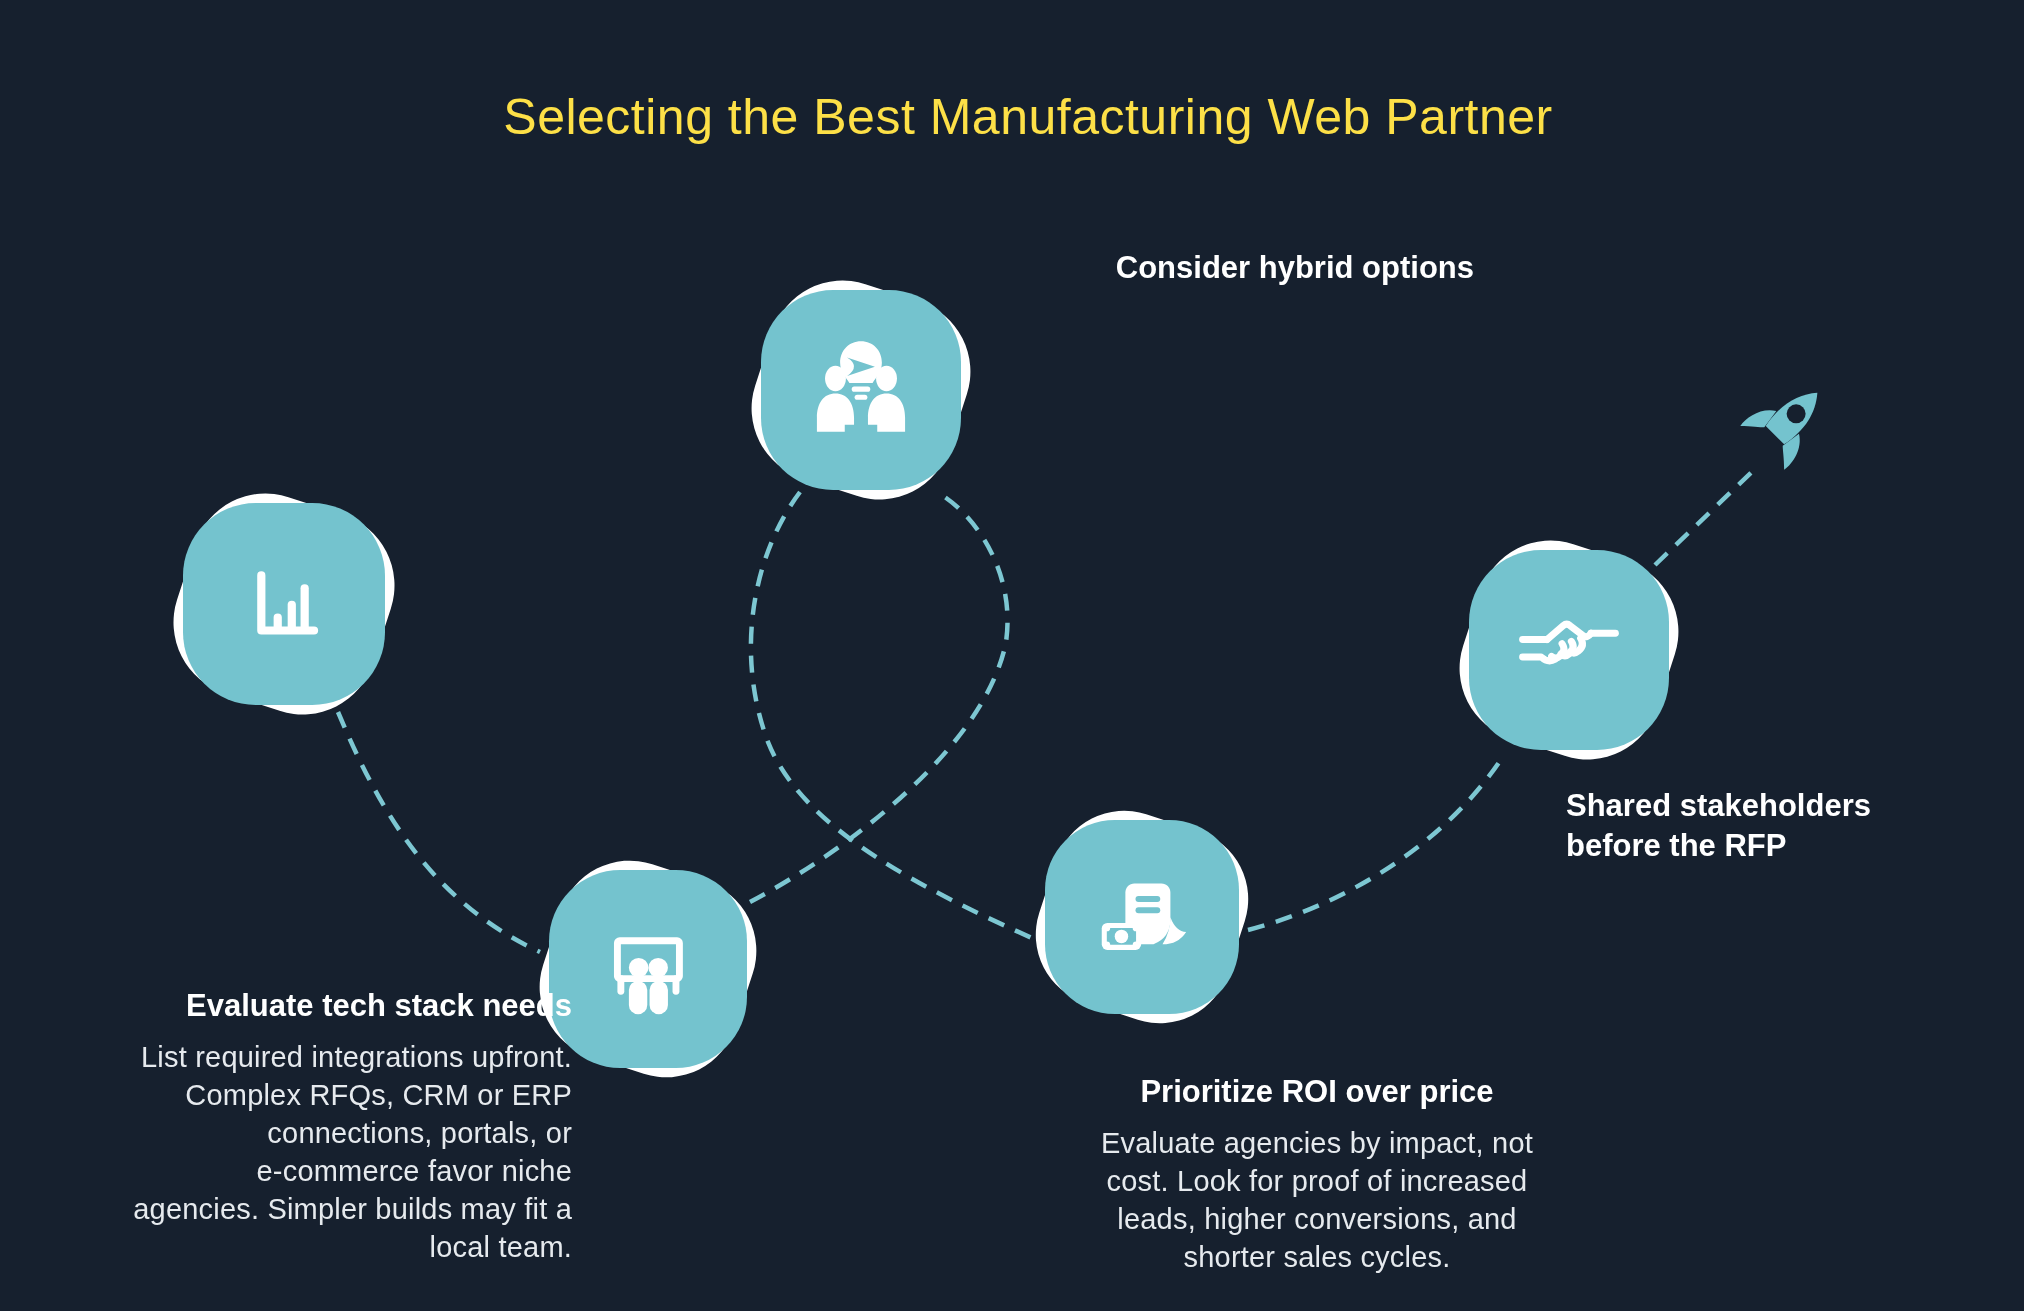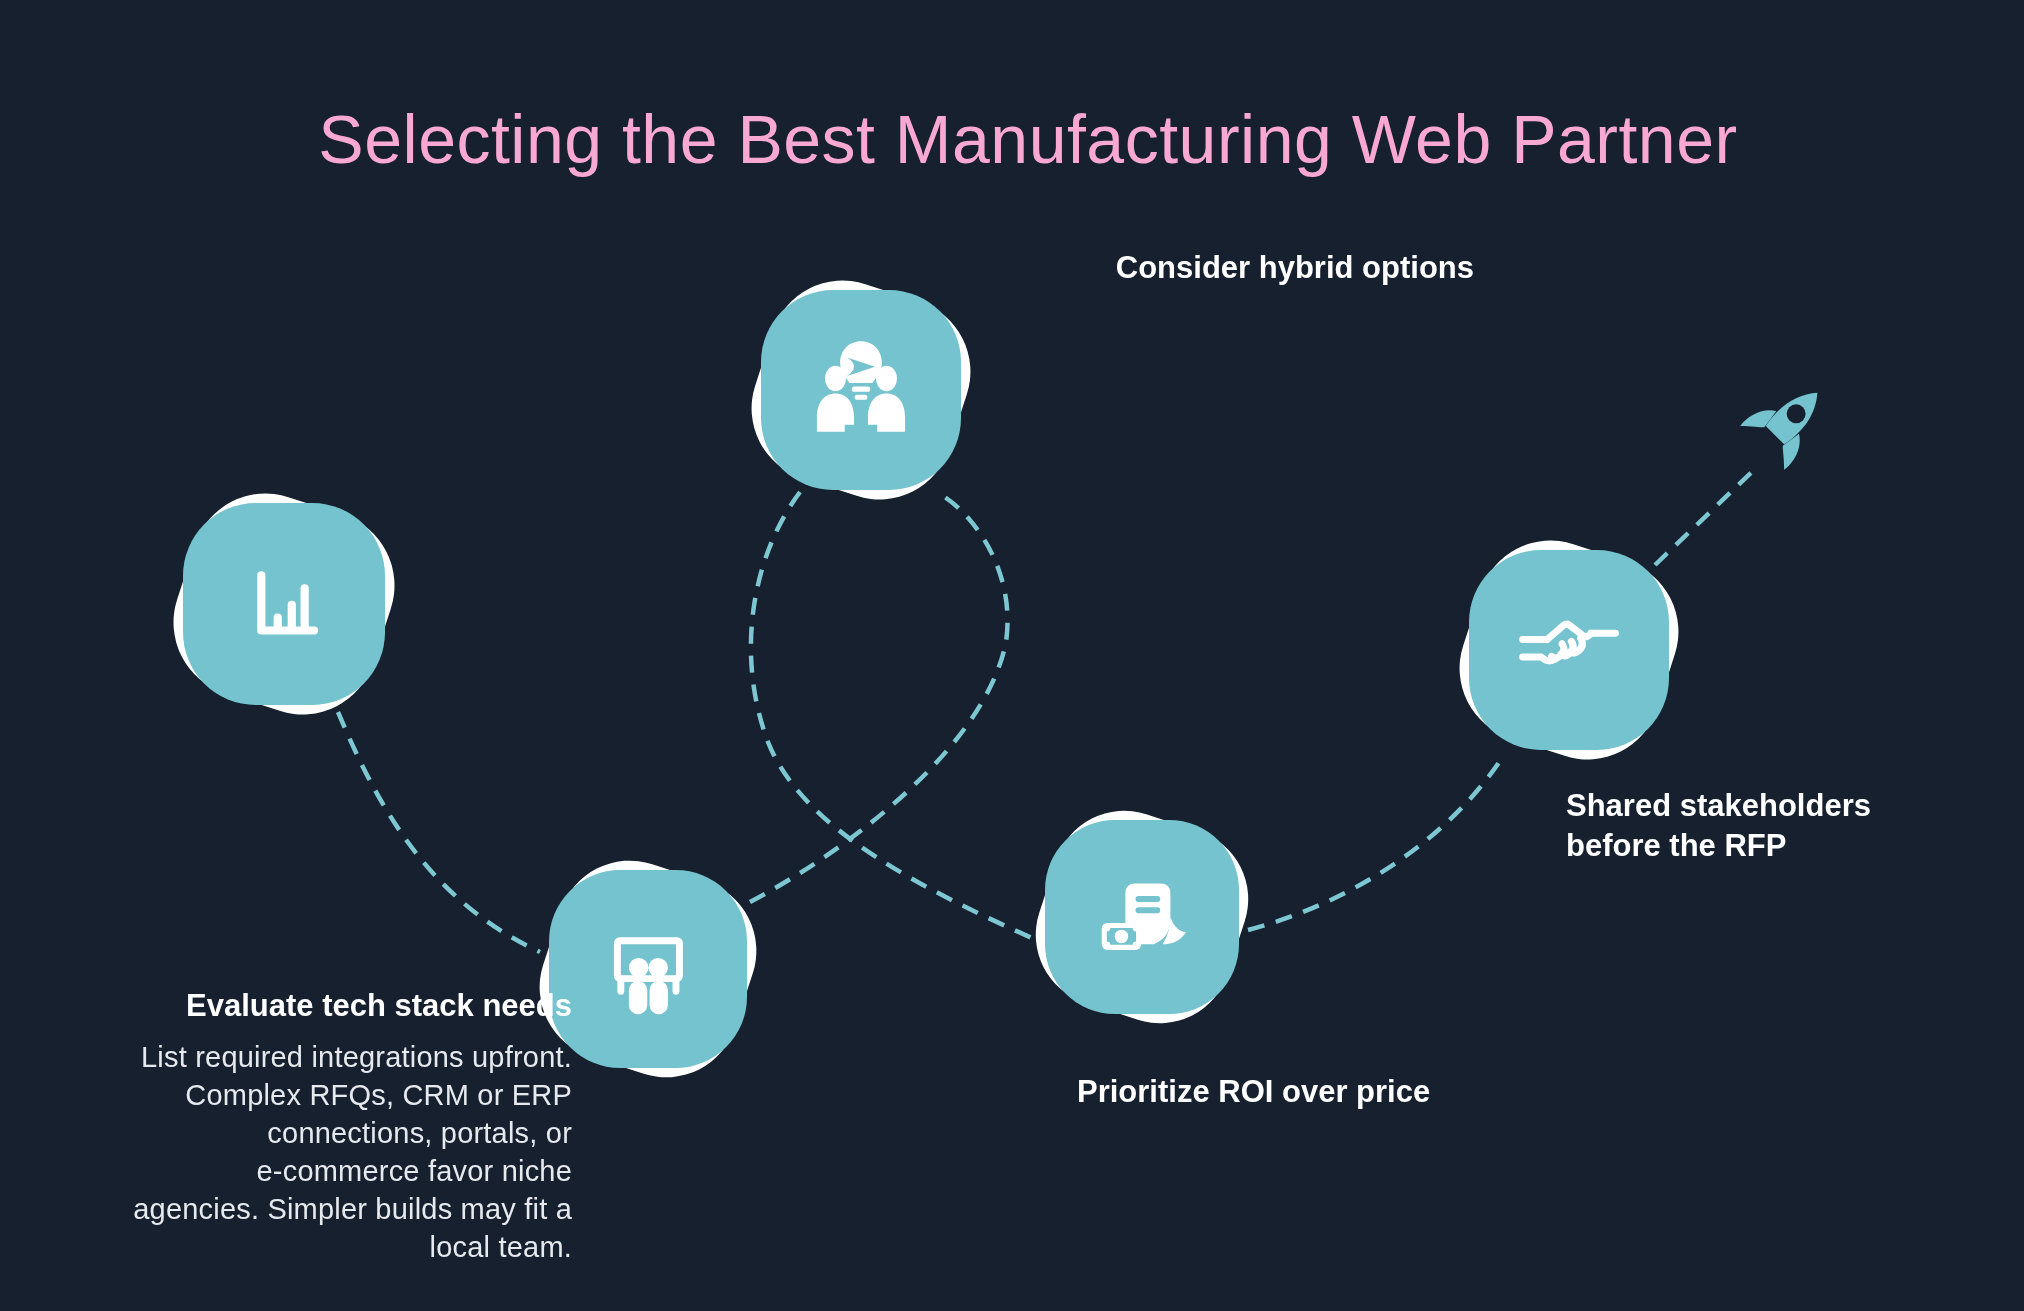--- a/index.html
+++ b/index.html
@@ -7,21 +7,21 @@
     width:2024px;height:1311px;
     background:#16202e;
     font-family:"Liberation Sans","DejaVu Sans",sans-serif;
     position:relative;overflow:hidden;
   }
   .canvas{position:absolute;inset:0;}
 
   .title{
     position:absolute;left:0;right:0;top:54px;
     text-align:center;
-    font-size:68px;font-weight:500;color:#f9a8d4;
+    font-size:50px;font-weight:500;color:#fde047;
     letter-spacing:0.5px;
     margin-left:32px;
   }
 
   .connectors{position:absolute;inset:0;z-index:1;}
   .connectors path{fill:none;stroke:#7dc7d2;stroke-width:4.5;stroke-dasharray:17 12;}
 
   .tile{position:absolute;z-index:2;}
   .tile .shadow{position:absolute;inset:-2px;background:#ffffff;border-radius:36%;transform:rotate(18deg);}
   .tile .face{position:absolute;inset:0;background:#74c3ce;border-radius:36%;display:flex;align-items:center;justify-content:center;}
@@ -151,22 +151,26 @@
 connections, portals, or
 e-commerce favor niche
 agencies. Simpler builds may fit a
 local team.</p>
   </div>
 
   <div class="step-text" style="left:1014px;top:248px;width:460px;text-align:right;">
     <h2 class="step-heading">Consider hybrid options</h2>
   </div>
 
-  <div class="step-text" style="left:1077px;top:1072px;width:480px;">
+  <div class="step-text" style="left:1077px;top:1072px;width:480px;text-align:center;">
     <h2 class="step-heading">Prioritize ROI over price</h2>
+    <p class="step-body">Evaluate agencies by impact, not
+cost. Look for proof of increased
+leads, higher conversions, and
+shorter sales cycles.</p>
   </div>
 
   <div class="step-text" style="left:1566px;top:786px;width:440px;">
     <h2 class="step-heading">Shared stakeholders
 before the RFP</h2>
   </div>
 
 </div>
 
 </body></html>

